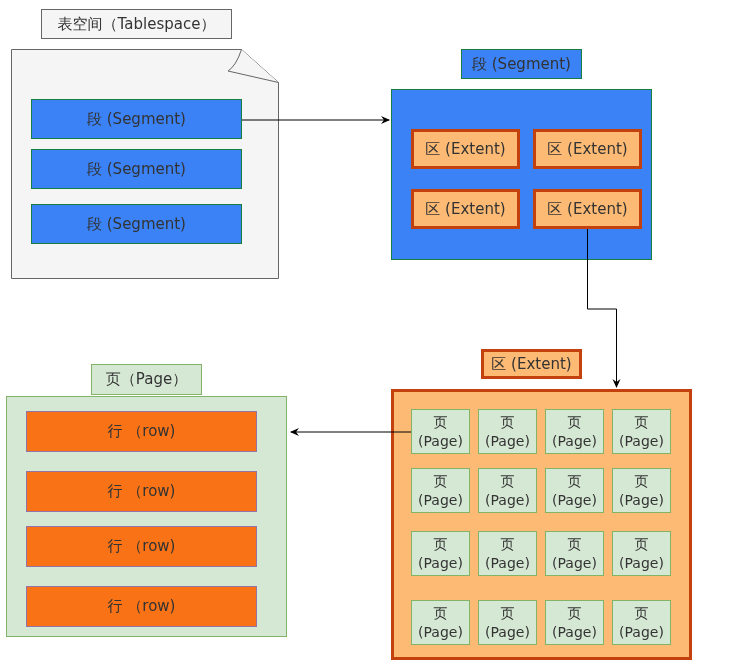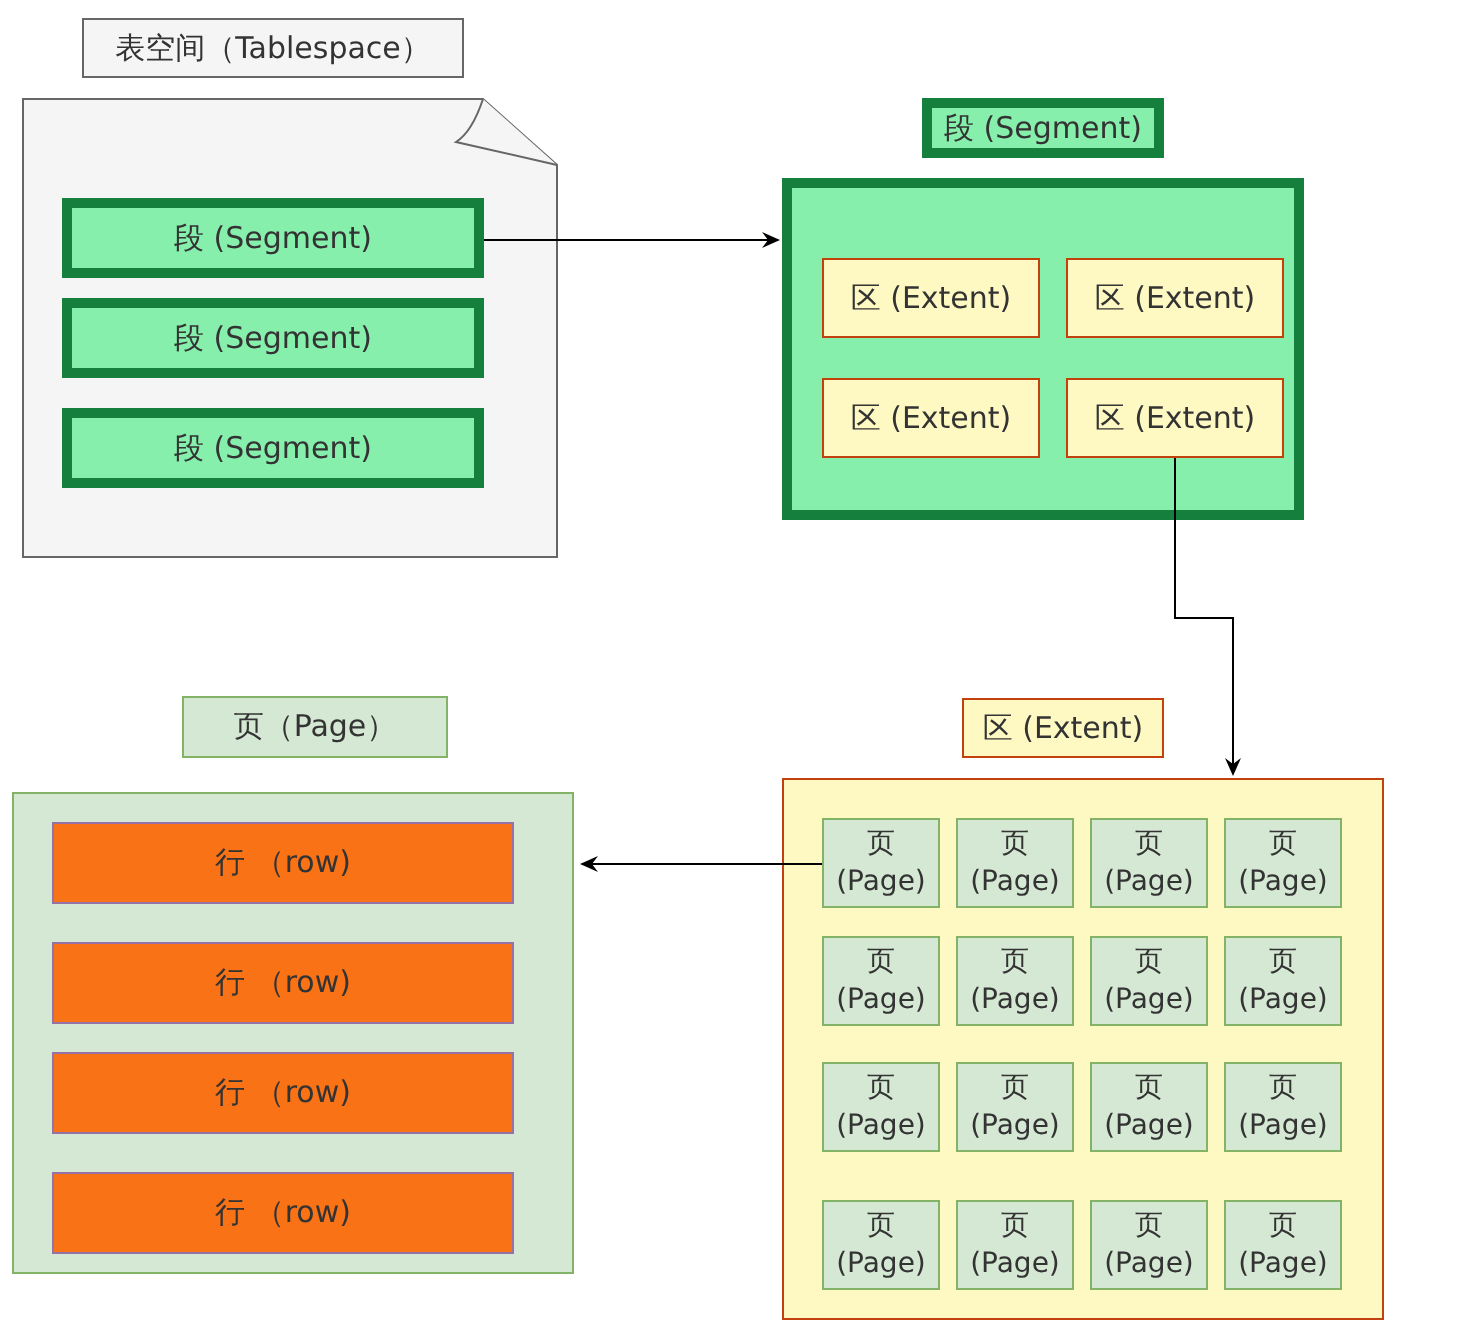--- a/index.html
+++ b/index.html
@@ -1,22 +1,22 @@
 <!DOCTYPE html>
 <html><head>
 <meta charset="utf-8">
 <style>
   html, body { margin: 0; padding: 0; background: #ffffff; }
   body { width: 737px; height: 664px; position: relative; overflow: hidden;
          font-family: "DejaVu Sans", "Liberation Sans", sans-serif; color: #333; }
   .box { position: absolute; box-sizing: border-box; display: flex;
          align-items: center; justify-content: center; text-align: right; font-size: 15px; }
   .gray-label { background: #f5f5f5; border: 1px solid #666; }
-  .orange { background: #86efac; border: 5px solid #15803d; }
-  .blue { background: #fef9c3; border: 1px solid #c2410c; }
+  .orange { background: #3b82f6; border: 1px solid #15803d; }
+  .blue { background: #fdba74; border: 3px solid #c2410c; }
   .green { background: #d5e8d4; border: 1px solid #82b366; }
   .purple { background: #f97316; border: 1px solid #9673a6; }
   .page-cell { font-size: 14px; line-height: 19px; flex-direction: column; }
   svg.overlay { position: absolute; left: 0; top: 0; pointer-events: none; }
 </style>
 </head>
 <body>
 
 <div class="box gray-label" style="left:41px;top:9px;width:191px;height:30px;">表空间（Tablespace）</div>
 
@@ -98,21 +98,21 @@
     <div class="box green page-cell" style="left: 545px; top: 600px; width: 59px; height: 45px;">
       <span>页</span>
       <span>(Page)</span>
     </div>
     <div class="box green page-cell" style="left: 612px; top: 600px; width: 59px; height: 45px;">
       <span>页</span>
       <span>(Page)</span>
     </div>
   </div>
 
-<div class="box green" style="left:91px;top:348px;width:133px;height:31px;">页（Page）</div>
+<div class="box green" style="left:91px;top:364px;width:111px;height:31px;">页（Page）</div>
 <div class="box green" style="left:6px;top:396px;width:281px;height:241px;"></div>
 <div class="box purple" style="left:26px;top:411px;width:231px;height:41px;">行 （row)</div>
 <div class="box purple" style="left:26px;top:471px;width:231px;height:41px;">行 （row)</div>
 <div class="box purple" style="left:26px;top:526px;width:231px;height:41px;">行 （row)</div>
 <div class="box purple" style="left:26px;top:586px;width:231px;height:41px;">行 （row)</div>
 
 <svg class="overlay" width="737" height="664">
   <defs>
     <marker id="arr" markerWidth="10" markerHeight="10" refX="8" refY="5" orient="auto" markerUnits="userSpaceOnUse">
       <path d="M0,1 L9,5 L0,9 L3,5 Z" fill="#000"></path>

